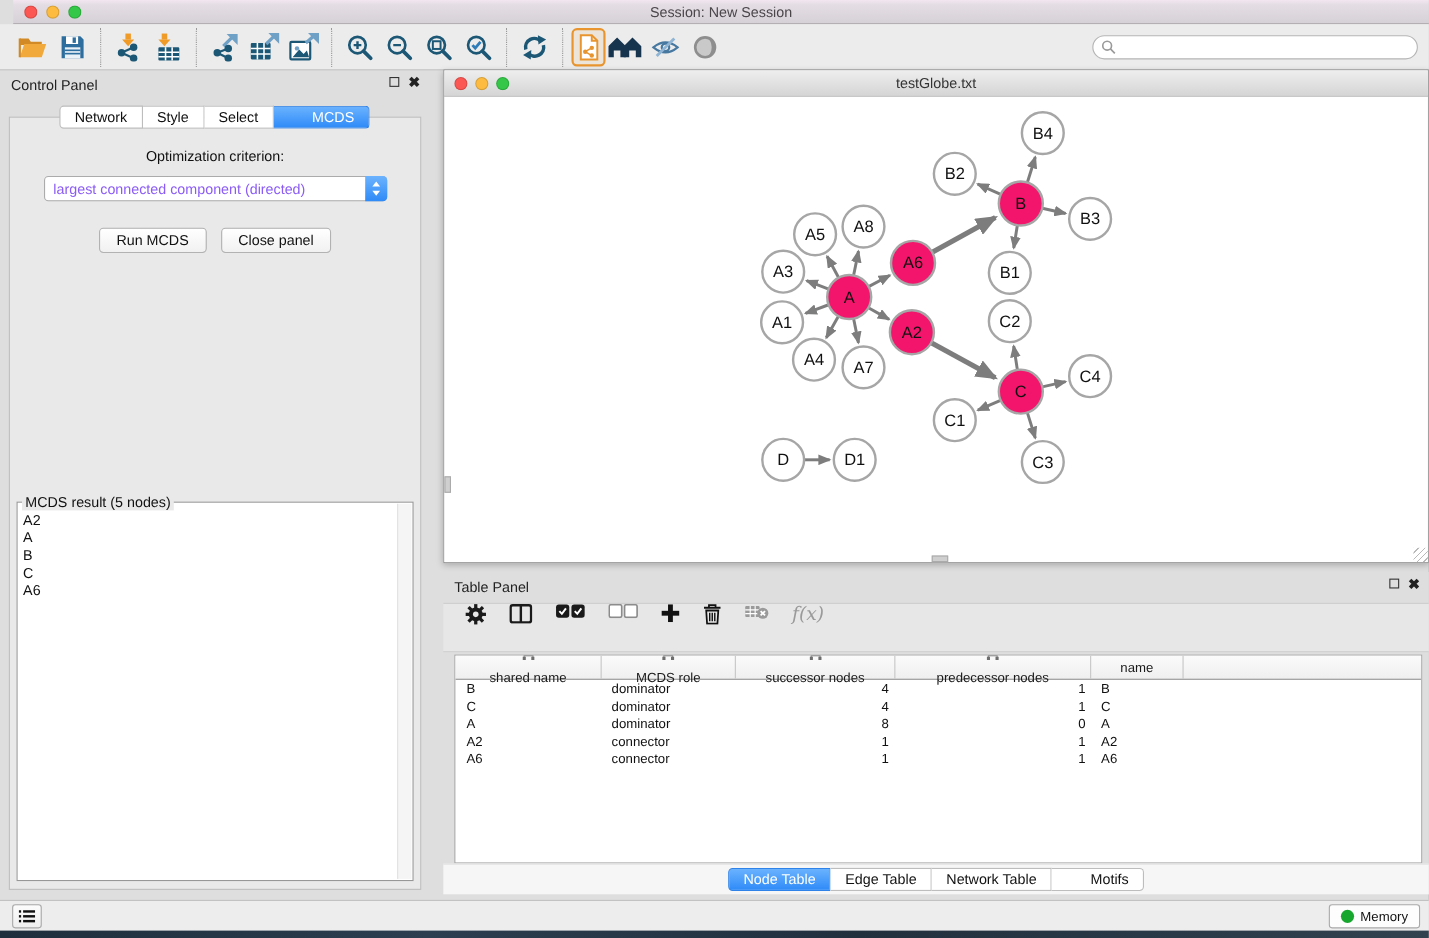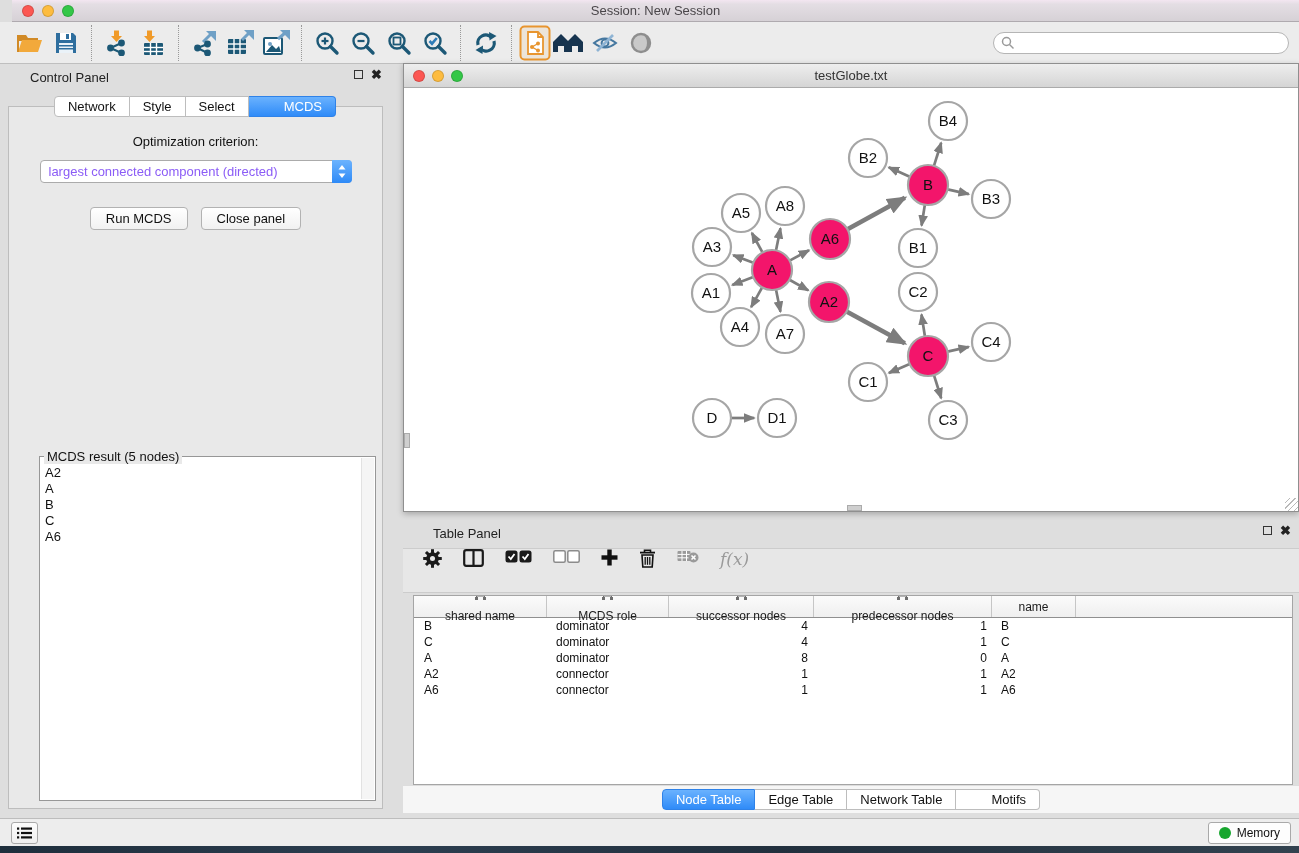--- a/index.html
+++ b/index.html
@@ -20,42 +20,42 @@
     border-bottom:1px solid #BFBFBF; display:flex; align-items:center; padding-left:12px; }
   .tb { width:36px; height:36px; display:flex; align-items:center; justify-content:center; cursor:default; }
   .tb-sep { width:1px; height:36px; border-left:1px dotted #999; margin:0 7px; }
   .tb-active-box { width:32px; height:36px; }
   .search-field { position:absolute; right:10px; top:10px; width:296px; height:22px;
     background:#FFF; border:1px solid #B5B5B5; border-radius:12px; display:flex; align-items:center; padding-left:7px; }
   .search-field input { border:none; outline:none; flex:1; font-size:12px; background:transparent; height:18px; }
 
   
   .control-panel { position:absolute; left:0; top:64px; width:390px; height:749px; }
-  .panel-header-text { position:absolute; top:6px; left:10px; font-size:13px; color:#222;margin-left:20px; }
+  .panel-header-text { position:absolute; top:6px; left:10px; font-size:13px; color:#222; }
   .panel-winbtns { position:absolute; top:5px; right:8px; display:flex; gap:8px; align-items:center; }
   .float-btn { width:9px; height:9px; border:1.5px solid #333; background:transparent; }
   .close-btn { font-size:13px; font-weight:bold; color:#222; line-height:11px; }
   .cp-tabs { position:absolute; top:32px; left:0; width:100%; display:flex; justify-content:center; z-index:3; }
   .tab { height:21px; line-height:19px; padding:0 13px; font-size:13px; color:#111; background:#FFF;
     border:1px solid #BDBDBD; border-left-width:0; }
   .tab:first-child { border-left-width:1px; border-radius:4px 0 0 4px; }
   .tab:last-child { border-radius:0 4px 4px 0;padding-left:35px; }
   .tab.active { background:linear-gradient(#6AB2FE, #2F8BF8); color:#FFF; border-color:#2F82E8; }
   .cp-body { position:absolute; top:42px; left:8px; right:7px; bottom:4px; background:#E9E9E9;
     border:1px solid #BDBDBD; }
   .opt-label { margin-top:27px; text-align:center; font-size:13px; color:#111; }
   .criterion-select { position:relative; margin:11px auto 0; width:312px; height:23px; background:#FFF;
     border:1px solid #ABABAB; border-radius:4px; font-size:13px; line-height:21px; padding-left:8px; color:#8b5cf6; }
   .select-stepper { position:absolute; right:-1px; top:-1px; width:20px; height:23px; border-radius:0 4px 4px 0;
     background:linear-gradient(#6CB3FE, #2E8AF7); display:flex; align-items:center; justify-content:center; }
   .cp-buttons { margin-top:24px; display:flex; justify-content:center; gap:13px; }
   .btn { height:23px; padding:0 15px; font-size:13px; color:#111; background:linear-gradient(#FFFFFF,#F1F1F1);
     border:1px solid #B2B2B2; border-radius:4px; }
   .result-group { position:absolute; left:6px; right:6px; top:349px; height:345px; border:1px solid #979797;
-    background:#FFF;margin-left:24px; }
+    background:#FFF; }
   .result-legend { position:absolute; top:-8px; left:4px; background:#E9E9E9; padding:0 3px; font-size:13px; color:#111; }
   .result-list { position:absolute; top:8px; left:3px; right:15px; bottom:2px; font-size:13px; line-height:16px;
     color:#111; overflow:hidden; }
   .result-item { padding-left:2px; }
   .result-scroll { position:absolute; top:1px; bottom:1px; right:1px; width:13px; background:#F5F5F5;
     border-left:1px solid #E2E2E2; }
 
   
   .net-window { position:absolute; left:403px; top:63px; width:896px; height:449px; background:#FFF;
     border:1px solid #8F8F8F; box-shadow:0 2px 6px rgba(0,0,0,.25); }

